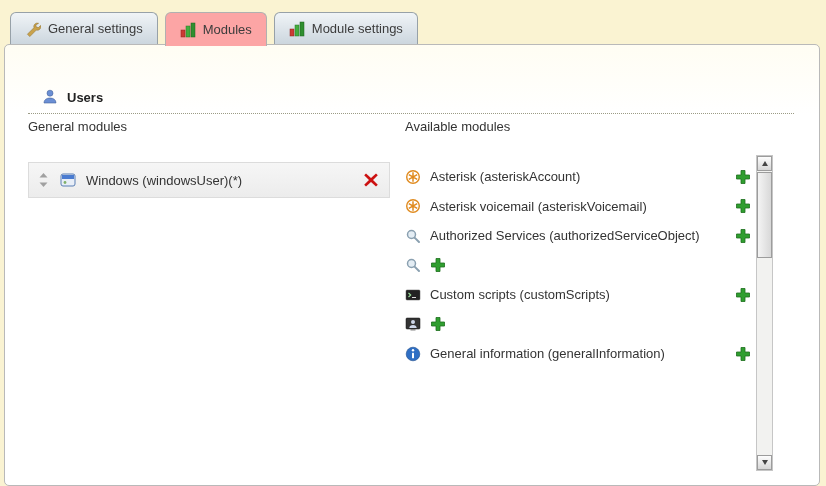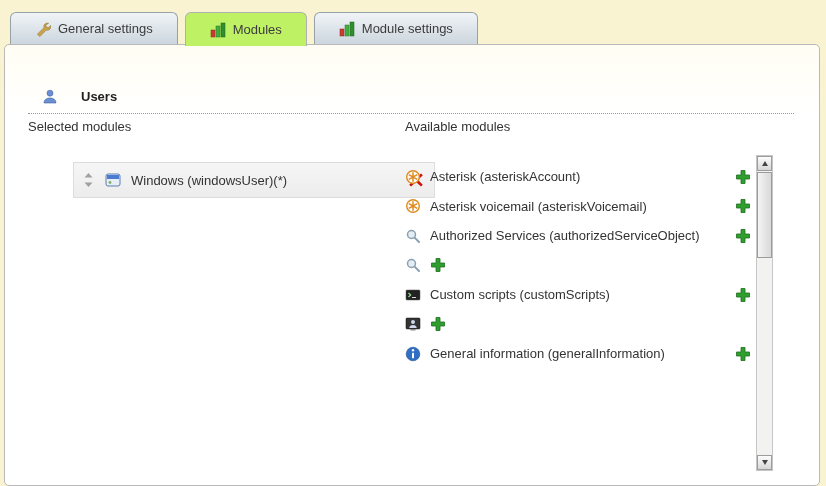--- a/index.html
+++ b/index.html
@@ -7,38 +7,38 @@
   .screen{position:relative;width:826px;height:486px;background:#faf3d2;overflow:hidden;}
 
   
   .panel{position:absolute;left:4px;top:44px;width:816px;height:442px;
          background:linear-gradient(180deg,#fffdf3 0,#ffffff 70px);
          border:1px solid #b9b9b9;border-radius:5px;box-sizing:border-box;}
 
   
   .tabbar{position:absolute;left:10px;top:12px;display:flex;gap:7px;}
   .tab{box-sizing:border-box;height:32px;display:flex;align-items:center;gap:7px;
-       padding:0 24px;border:1px solid #97a1a8;border-bottom:none;
+       padding:0 14px;border:1px solid #97a1a8;border-bottom:none;
        border-radius:6px 6px 0 0;background:linear-gradient(#f0f4f7,#ccd6de);
        cursor:pointer;color:#3c3c3c;white-space:nowrap;}
-  .tab.active{height:34px;background:#bef264;border-color:#b0b0b0;}
+  .tab.active{height:34px;background:#fca5a5;border-color:#b0b0b0;}
 
   .icon16{width:16px;height:16px;flex:0 0 16px;}
 
   
   .users-heading{position:absolute;left:23px;right:25px;top:44px;padding:0 0 8px 14px;
-                 border-bottom:1px dotted #9b9b85;display:flex;align-items:flex-start;gap:23px;
+                 border-bottom:1px dotted #9b9b85;display:flex;align-items:center;gap:9px;
                  font-weight:bold;color:#222;}
 
   .col-label{position:absolute;top:74px;color:#333;}
   .col-label.left{left:23px;}
   .col-label.right{left:400px;}
 
   
-  .selected-list{position:absolute;left:23px;top:117px;width:362px;margin-left:45px;}
+  .selected-list{position:absolute;left:23px;top:117px;width:362px;}
   .sel-row{box-sizing:border-box;height:36px;display:flex;align-items:center;
            background:linear-gradient(#f6f6f6,#ececec);border:1px solid #dcdcdc;
            padding:0 10px;cursor:move;}
   .drag{width:9px;height:14px;flex:0 0 9px;margin-right:12px;}
   .sel-row .icon16{margin-right:10px;}
   .sel-label{flex:1;}
   .del-btn{border:none;background:none;padding:0;cursor:pointer;width:16px;height:16px;line-height:0;}
 
   
   .avail-list{position:absolute;left:400px;top:117px;width:348px;}
@@ -143,21 +143,21 @@
 
   <div class="panel">
 
     <div class="users-heading">
       <svg class="icon16">
           <use href="#i-user"></use>
         </svg>
       <span>Users</span>
     </div>
 
-    <div class="col-label left">Selected modules</div>
+    <div class="col-label left">General modules</div>
     <div class="col-label right">Available modules</div>
 
     <div class="selected-list">
       <div class="sel-row">
         <svg class="drag">
             <use href="#i-drag"></use>
           </svg>
         <svg class="icon16">
             <use href="#i-windows"></use>
           </svg>

